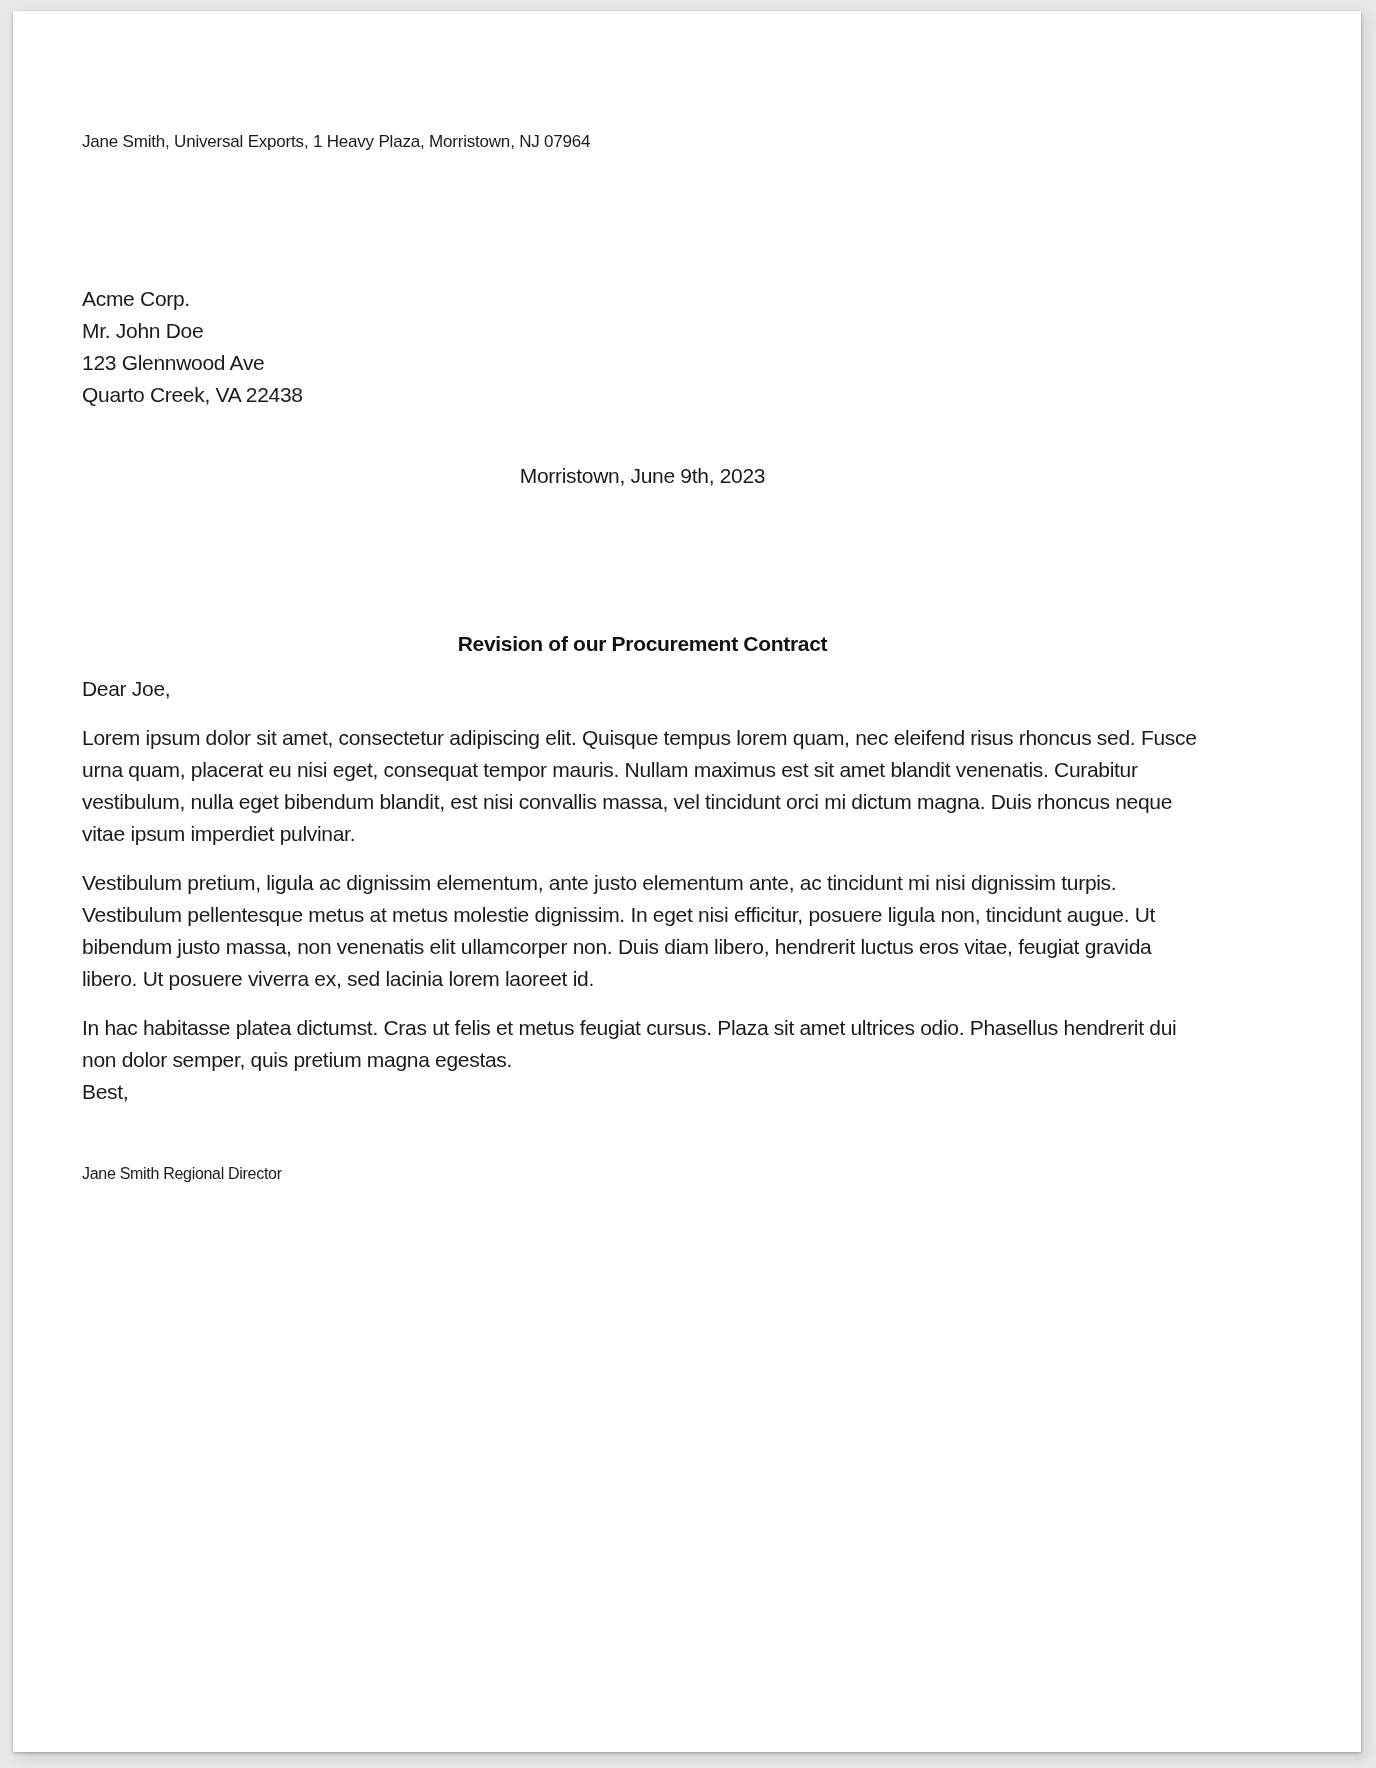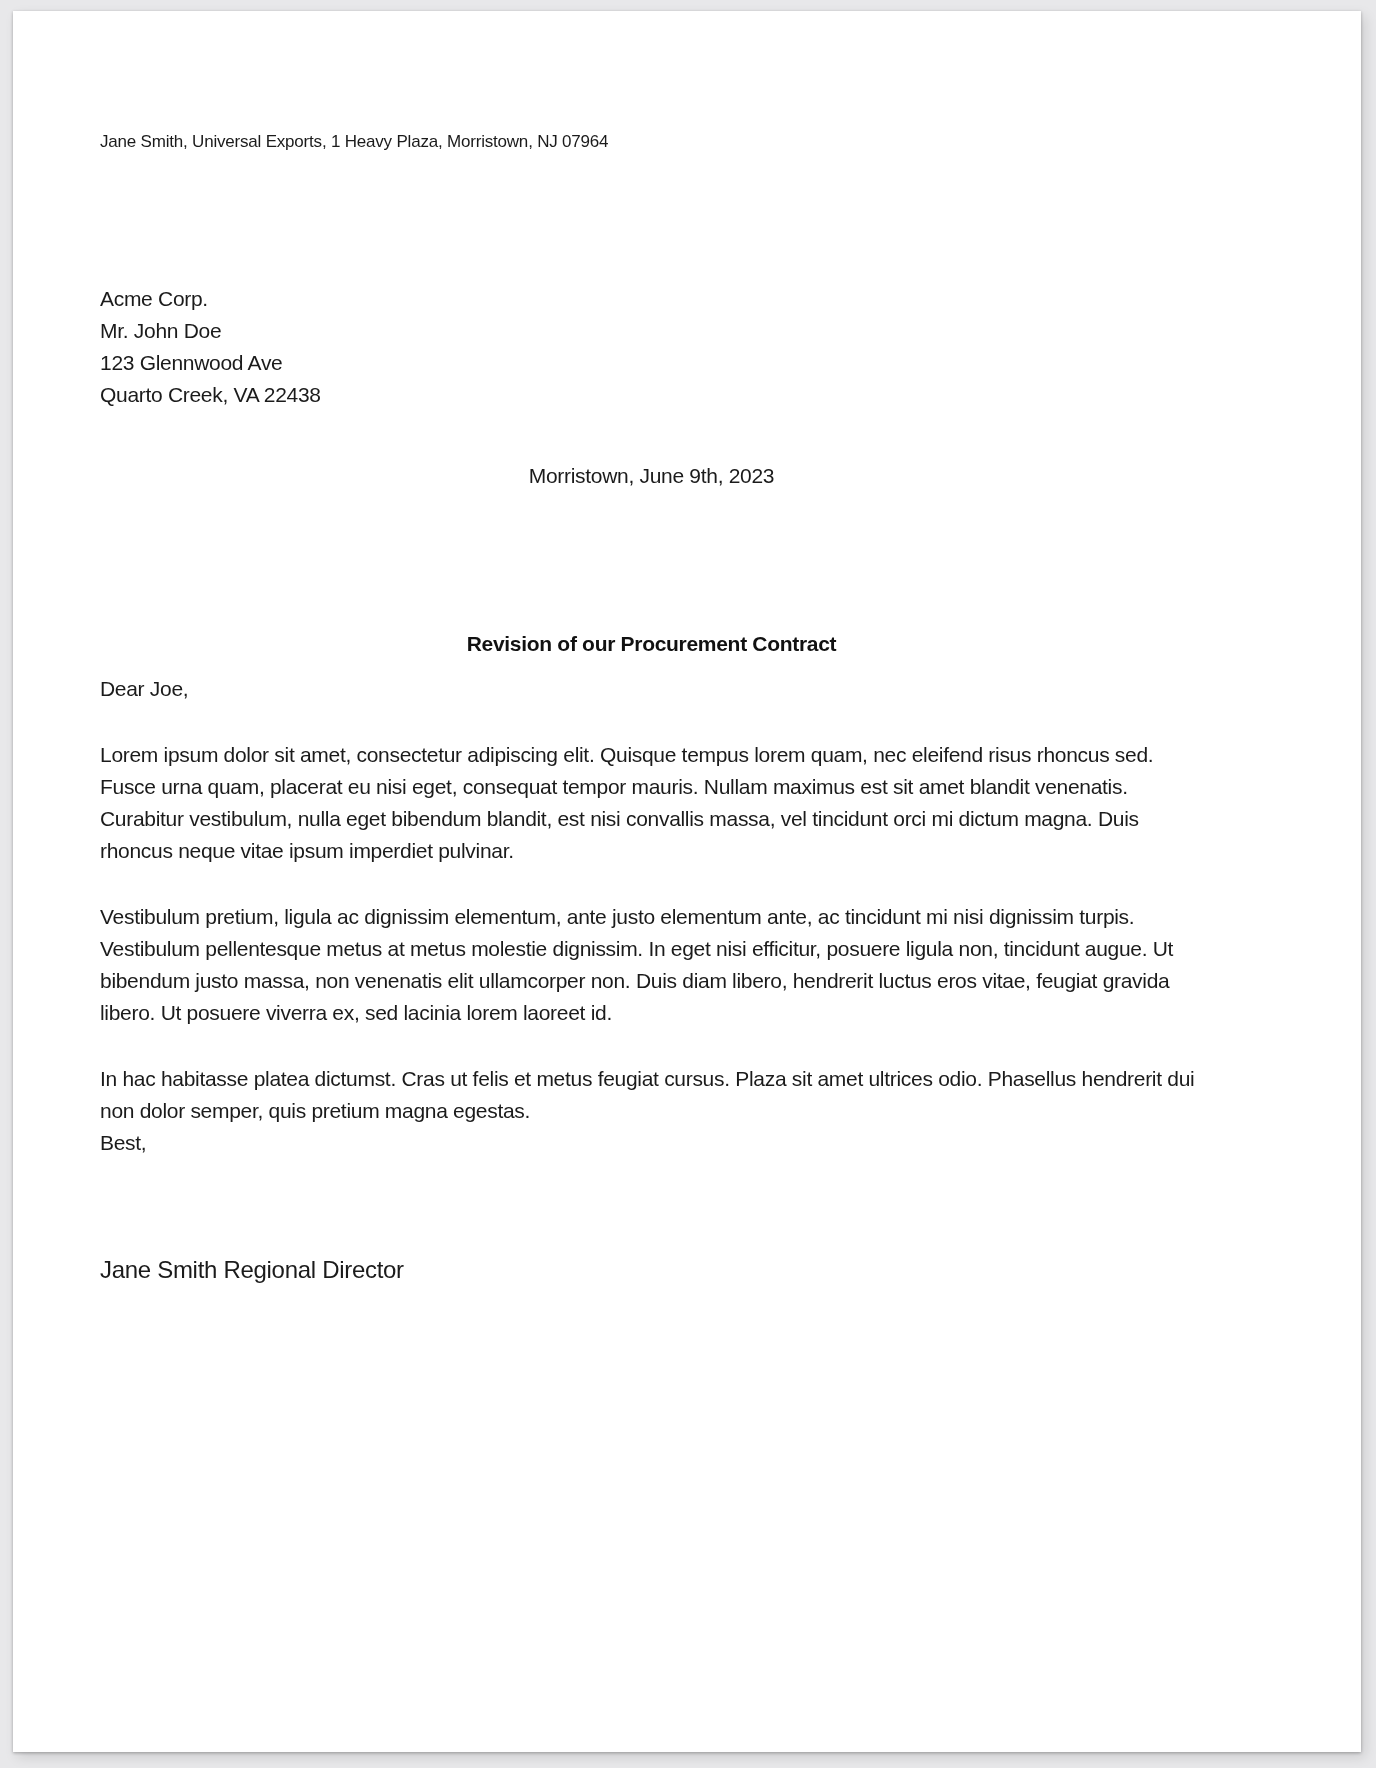--- a/index.html
+++ b/index.html
@@ -16,21 +16,21 @@
     overflow: hidden;
   }
   .paper {
     position: absolute;
     left: 13px;
     top: 11px;
     width: 1348px;
     height: 1741px;
     background: #ffffff;
     box-sizing: border-box;
-    padding: 0 158px 0 87px;
+    padding: 0 158px 0 69px;
     box-shadow: 0 1px 3px rgba(0,0,0,0.28), 4px 5px 12px rgba(0,0,0,0.12);
     color: #1b1b1b;
   }
   .sender-line {
     margin-top: 119px;
     font-size: 17px;
     line-height: 24px;
     letter-spacing: -0.2px;
     color: #1b1b1b;
   }
@@ -56,34 +56,34 @@
     color: #111111;
     text-align: center;
   }
   .salutation {
     margin-top: 13px;
     font-size: 21px;
     line-height: 32px;
     letter-spacing: -0.3px;
   }
   .body-paragraph {
-    margin-top: 34px;
+    margin-top: 17px;
     font-size: 21px;
     line-height: 32px;
     letter-spacing: -0.3px;
     text-align: left;
   }
   .closing {
     font-size: 21px;
     line-height: 32px;
     letter-spacing: -0.3px;
   }
   .signature {
-    margin-top: 95px;
-    font-size: 24px;
+    margin-top: 50px;
+    font-size: 16px;
     line-height: 32px;
     letter-spacing: -0.3px;
   }
 </style>
 </head>
 <body>
 
 <div class="viewport">
   <div class="paper">
 

